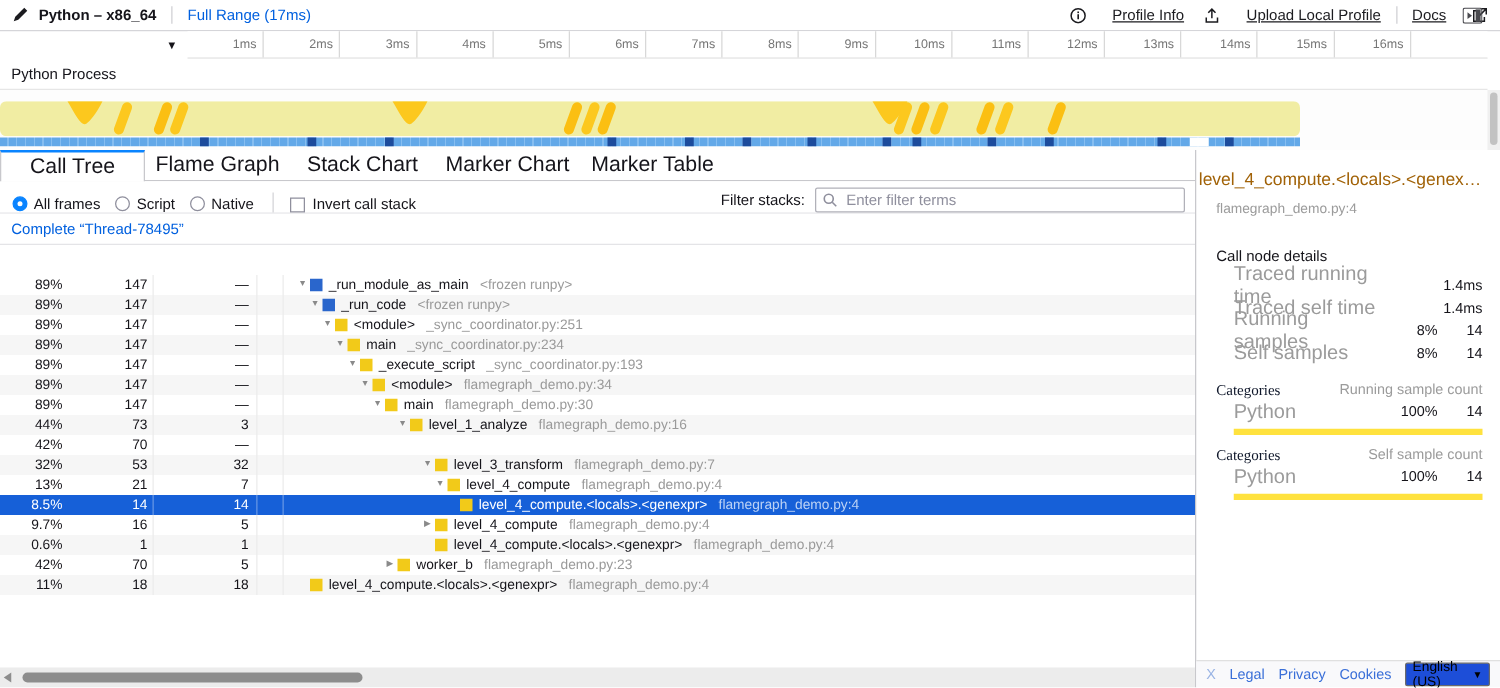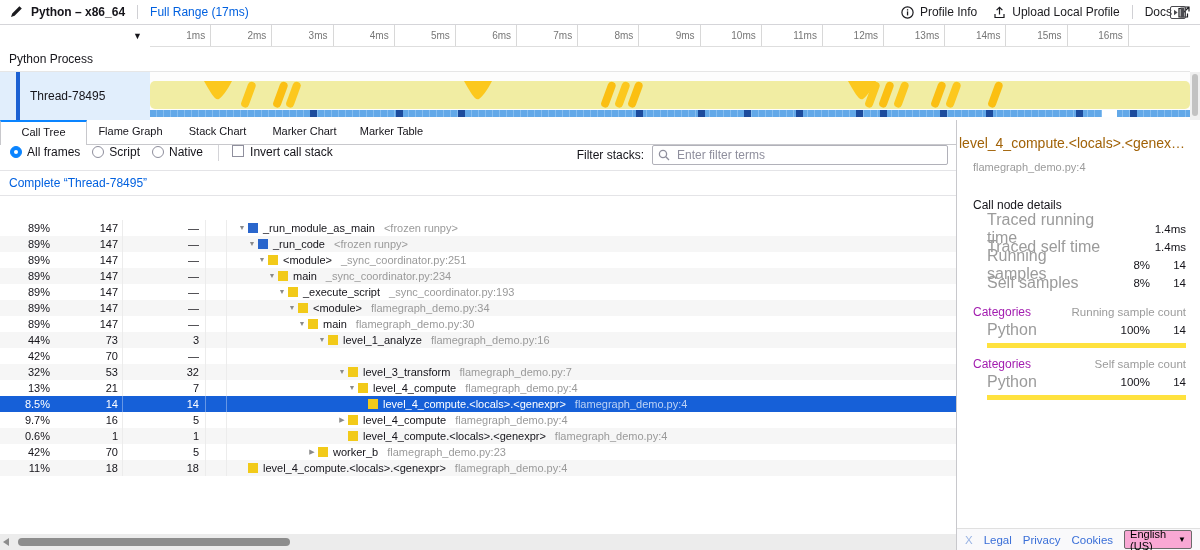--- a/index.html
+++ b/index.html
@@ -8,21 +8,21 @@
   #app{position:relative;width:1200px;height:550px;font-size:12px;color:#15141a;}
   svg{display:block;}
 
   
   .top-header{position:absolute;top:0;left:0;right:0;height:25px;border-bottom:1px solid #d5d5d9;
     display:flex;align-items:center;justify-content:space-between;padding:0 10px;box-sizing:border-box;background:#fff;}
   .h-left,.h-right{display:flex;align-items:flex-start;gap:8px;}
   .app-title{font-weight:bold;font-size:12px;color:#15141a;}
   .hdiv{width:1px;height:14px;background:#d0d0d4;margin:0 4px;}
   .link{color:#0060df;cursor:pointer;text-decoration:none;}
-  .hbtn{display:flex;align-items:center;gap:6px;color:#1b1b1f;cursor:pointer;}
+  .hbtn{display:flex;align-items:center;gap:21px;color:#1b1b1f;cursor:pointer;text-decoration:underline;}
 
   
   .tracks-cell{position:absolute;top:25px;left:0;width:150px;height:22px;border-bottom:1px solid #dedede;
     box-sizing:border-box;display:flex;align-items:center;padding-left:8px;background:#fff;}
   .tracks-count{font-weight:bold;margin-right:4px;}
   .tracks-caret{position:absolute;left:133px;top:31px;font-size:9px;color:#15141a;}
   .ruler{position:absolute;top:25px;left:150px;width:1040px;height:22px;border-bottom:1px solid #dedede;
     box-sizing:border-box;display:flex;background:#fff;}
   .tick{flex:none;width:61.18px;border-right:1px solid #d8d8d8;box-sizing:border-box;font-size:10px;
     color:#767676;text-align:right;padding:5px 5px 0 0;}
@@ -40,28 +40,28 @@
   .samples-strip{position:absolute;left:0;width:1040px;top:38px;height:7px;
     background:repeating-linear-gradient(90deg,#62a8e8 0 6px,#85bdf0 6px 7px);}
   .dark-seg{position:absolute;top:0;height:7px;width:7px;background:#1c4b9c;}
   .white-seg{position:absolute;top:0;height:7px;width:15px;background:#fff;}
   .track-vscroll{position:absolute;top:72px;right:0;width:10px;height:48px;background:#f0f0f0;}
   .vthumb{position:absolute;left:2px;right:2px;top:2px;bottom:4px;background:#c2c2c2;border-radius:3px;}
 
   
   .tabbar{position:absolute;top:120px;left:0;width:956px;height:25px;border-bottom:1px solid #c8c8cc;
     box-sizing:border-box;display:flex;background:#fff;}
-  .tab{width:87px;text-align:center;line-height:23px;font-size:11px;color:#15141a;cursor:pointer;box-sizing:border-box;flex:none;}
+  .tab{width:116px;text-align:center;line-height:23px;font-size:17px;color:#15141a;cursor:pointer;box-sizing:border-box;flex:none;}
   .tab.active{background:#fff;border:1px solid #c8c8cc;border-bottom:none;border-top:2px solid #0a84ff;
     height:25px;line-height:21px;position:relative;z-index:2;}
   .sidebar-toggle{position:absolute;right:14px;top:6px;cursor:pointer;}
 
   
   .controls{position:absolute;top:145px;left:0;width:956px;height:26px;border-bottom:1px solid #e4e4e7;
-    box-sizing:border-box;display:flex;align-items:flex-start;padding-left:10px;background:#fff;}
+    box-sizing:border-box;display:flex;align-items:flex-end;padding-left:10px;background:#fff;}
   .radio{width:12px;height:12px;border-radius:50%;border:1px solid #8f8f9d;background:#fff;margin-right:5px;
     box-sizing:border-box;position:relative;flex:none;cursor:pointer;}
   .radio.sel{background:#0a84ff;border-color:#0a84ff;}
   .radio.sel::after{content:"";position:absolute;left:3px;top:3px;width:4px;height:4px;border-radius:50%;background:#fff;}
   .radio-label{margin-right:12px;cursor:pointer;}
   .vdiv{width:1px;height:16px;background:#d4d4d8;margin:0 13px 0 3px;}
   .checkbox{width:12px;height:12px;border:1px solid #8f8f9d;background:#fff;margin-right:6px;box-sizing:border-box;cursor:pointer;}
   .filter-group{position:absolute;right:8px;display:flex;align-items:center;}
   .filter-label{margin-right:8px;}
   .filter-input-wrap{position:relative;}
@@ -111,29 +111,29 @@
   .sb-title{position:absolute;top:15px;left:2px;right:6px;font-size:14px;color:#a16207;white-space:nowrap;overflow:hidden;}
   .sb-sub{position:absolute;top:41px;left:16px;font-size:11px;color:#9b9b9b;}
   .sb-section{position:absolute;top:78px;left:16px;font-size:12px;color:#15141a;}
   .sb-details{position:absolute;top:100px;left:0;right:0;}
   .sb-row{display:flex;align-items:center;height:18px;padding:0 14px 0 30px;}
   .sb-label{flex:1;color:#9b9b9b;font-size:16px;}
   .sb-pct{width:42px;text-align:right;color:#15141a;font-size:11.5px;}
   .sb-val{width:36px;text-align:right;color:#15141a;font-size:11.5px;}
   .sb-cats{position:absolute;top:176px;left:0;right:0;}
   .cat-head{display:flex;align-items:center;height:18px;padding:0 14px 0 16px;margin-top:7px;}
-  .cat-title{flex:1;color:#a21caf;font-size:12px;}
+  .cat-title{flex:1;color:#0f172a;font-size:12px;font-family:Liberation Serif, serif;}
   .cat-sub{color:#9b9b9b;font-size:11.5px;}
   .cat-bar{height:5px;margin:4px 14px 7px 30px;background:#ffe23e;}
   .sb-footer{position:absolute;left:0;right:0;bottom:0;height:22px;background:#f9f9fb;border-top:1px solid #e0e0e0;
     display:flex;align-items:center;justify-content:flex-end;padding:0 8px;gap:11px;font-size:11.5px;box-sizing:border-box;}
   .flink{color:#3a6fd8;cursor:pointer;}
   .flink.muted{color:#9ab4e4;}
   .lang-select{display:flex;align-items:center;justify-content:space-between;width:100px;height:17px;
-    border:1px solid #6b6b6b;border-radius:2px;background:#f9a8d4;padding:0 5px;font-size:11px;color:#000;cursor:pointer;box-sizing:content-box;}
+    border:1px solid #6b6b6b;border-radius:2px;background:#1d4ed8;padding:0 5px;font-size:11px;color:#000;cursor:pointer;box-sizing:content-box;}
   .lang-caret{font-size:8px;color:#000;}
 </style>
 </head>
 <body>
 
 <div id="app">
 
   <div class="top-header">
     <div class="h-left">
       <svg width="13" height="13" viewBox="0 0 13 13">
@@ -188,24 +188,20 @@
       <div class="tick">14ms</div>
       <div class="tick">15ms</div>
       <div class="tick">16ms</div>
       <div class="tick filler"></div>
     </div>
 
   <div class="process-row">
     <span>Python Process</span>
   </div>
   <div class="thread-row">
-    <div class="thread-label">
-      <span class="thread-accent"></span>
-      <span class="thread-name">Thread-78495</span>
-    </div>
     <div class="thread-track">
       <svg class="activity" id="activity-svg" viewBox="0 0 1040 28">
           <rect x="0" y="0" width="1040" height="28" rx="5" fill="#f1eda3"></rect>
           <path d="M 54 0 L 82 0 C 77 10 72 16 69 18 C 65 20 61 12 54 0 Z" fill="#fcc81e"></path>
           <path d="M 314 0 L 342 0 C 337 10 332 16 329 18 C 325 20 321 12 314 0 Z" fill="#fcc81e"></path>
           <path d="M 698 0 L 726 0 C 721 10 716 16 713 18 C 709 20 705 12 698 0 Z" fill="#fcc81e"></path>
           <rect x="-4" y="0" width="8" height="27" rx="4" transform="translate(103 1) rotate(20)" fill="#fcc81e"></rect>
           <rect x="-4" y="0" width="8" height="27" rx="4" transform="translate(135 1) rotate(20)" fill="#fbbf12"></rect>
           <rect x="-4" y="0" width="8" height="27" rx="4" transform="translate(148 1) rotate(20)" fill="#fcc81e"></rect>
           <rect x="-4" y="0" width="8" height="27" rx="4" transform="translate(463 1) rotate(20)" fill="#fbbf12"></rect>

